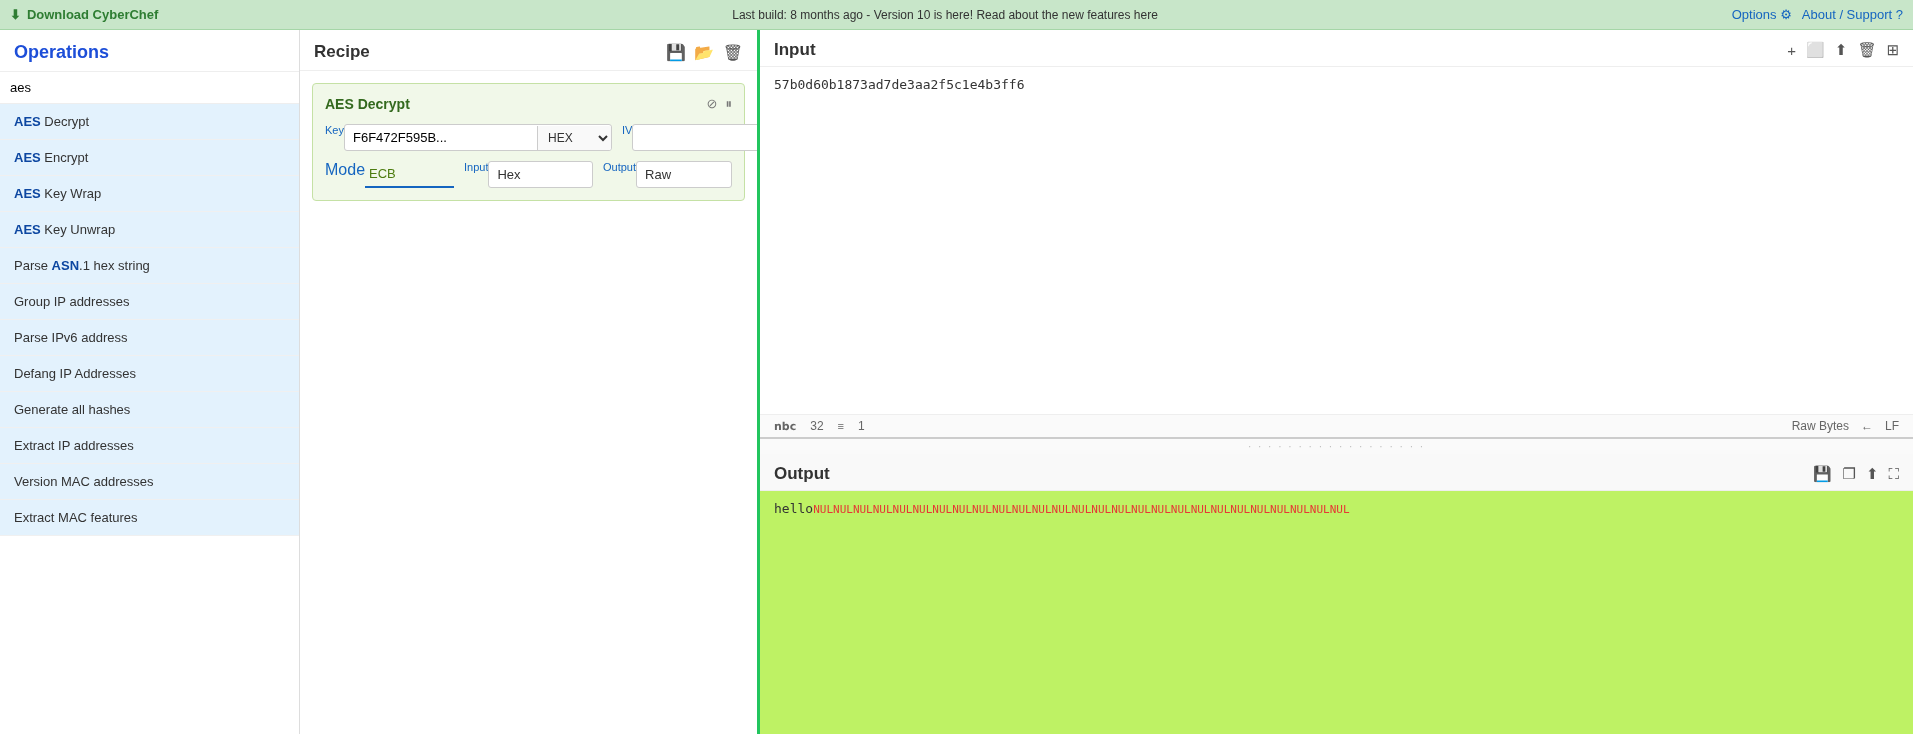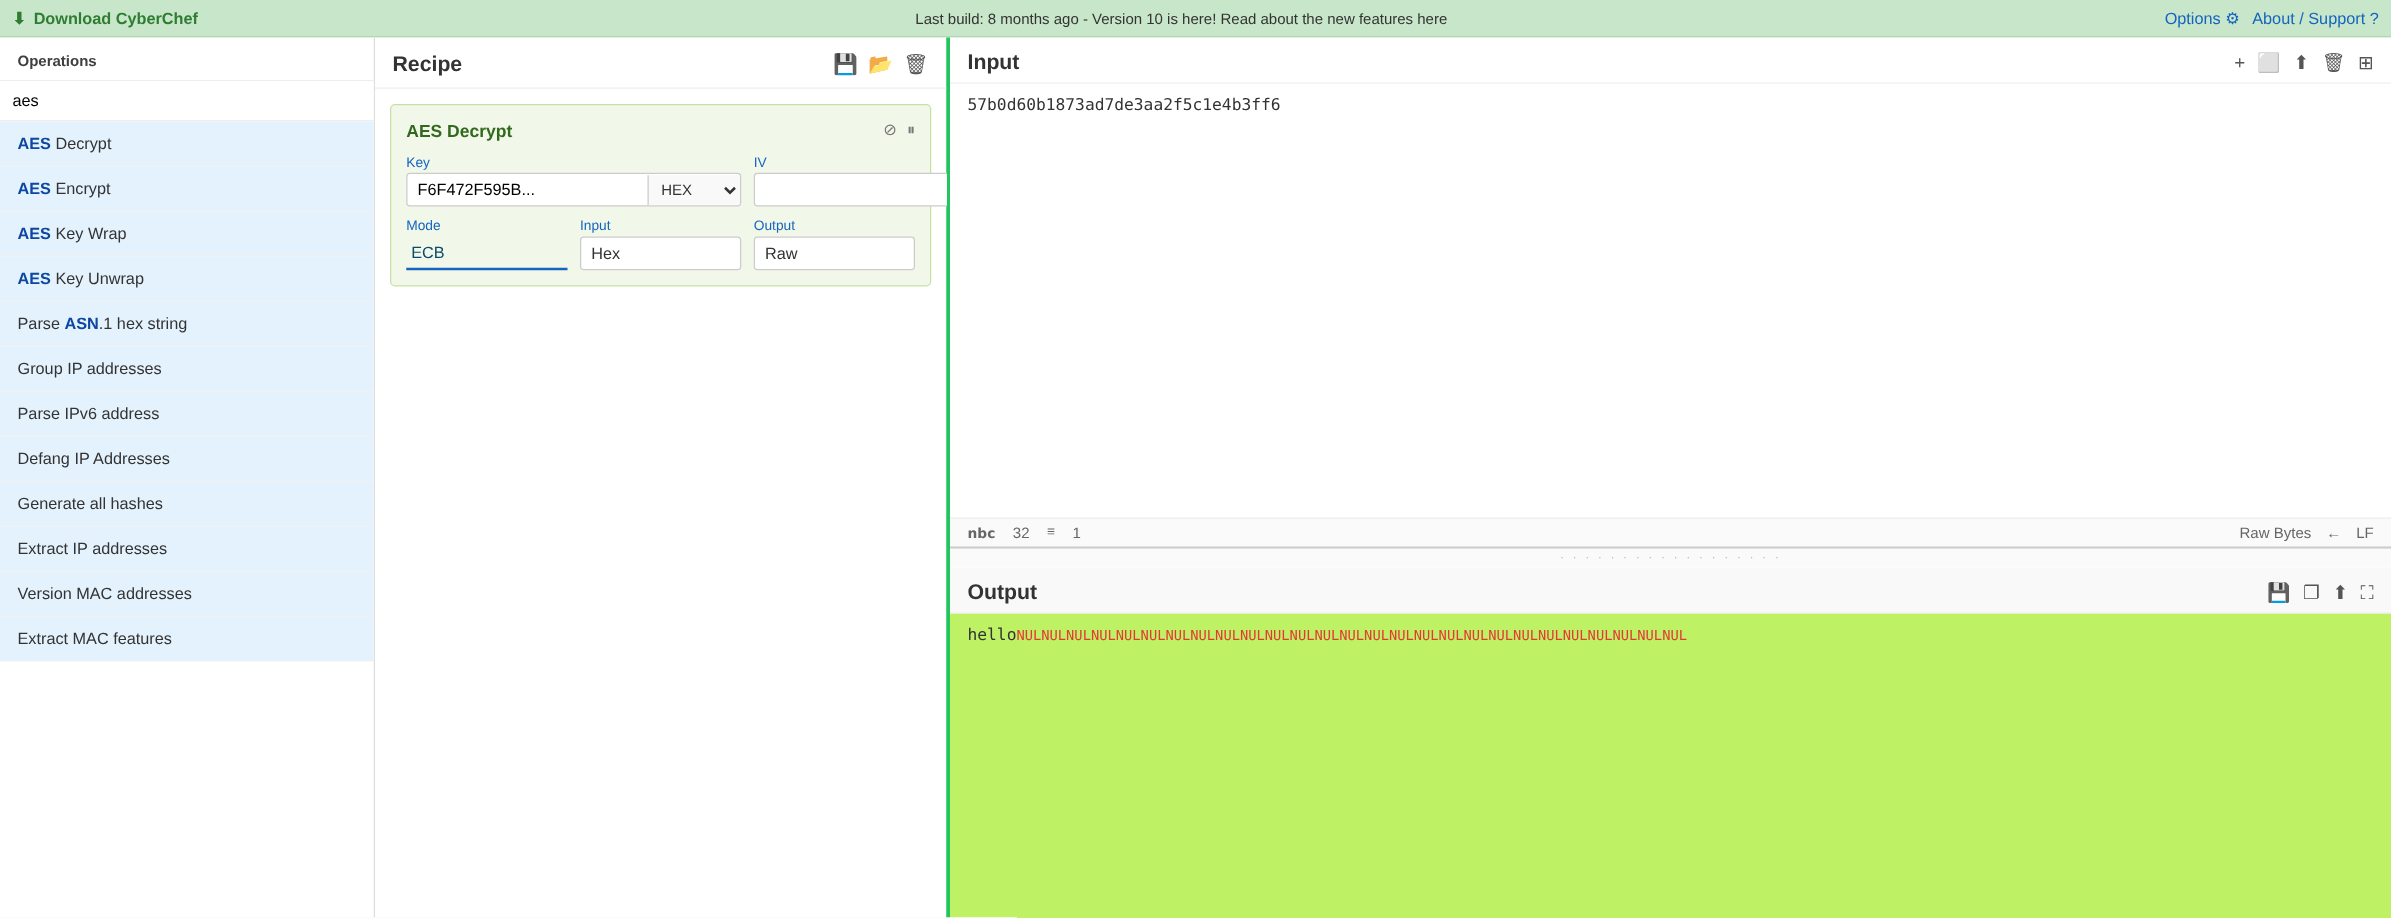--- a/index.html
+++ b/index.html
@@ -17,21 +17,21 @@
 
     
     #main { display: flex; height: calc(734px - 30px); }
 
     
     #operations-panel {
       width: 300px; min-width: 300px; background: #fff; border-right: 1px solid #ddd;
       display: flex; flex-direction: column; overflow: hidden;
     }
     #operations-header {
-      padding: 12px 14px 8px; font-size: 12px; font-weight: 600; color: #404040; border-bottom: 1px solid #eee;
+      padding: 12px 14px 8px; font-size: 18px; font-weight: 600; color: #1d4ed8; border-bottom: 1px solid #eee;
     }
     #operations-search {
       padding: 8px 10px;
       border: none; border-bottom: 1px solid #eee;
       width: 100%; font-size: 13px; outline: none; background: #fff;
     }
     #operations-list { overflow-y: auto; flex: 1; }
     .op-item {
       padding: 10px 14px; cursor: pointer; border-bottom: 1px solid #f0f0f0;
       color: #333; font-size: 13px;
@@ -59,38 +59,38 @@
     }
     .recipe-card-header {
       display: flex; align-items: center; justify-content: space-between; margin-bottom: 12px;
     }
     .recipe-card-title { font-size: 14px; font-weight: 600; color: #33691e; }
     .recipe-card-actions { display: flex; gap: 8px; color: #777; cursor: pointer; }
 
     .recipe-fields { display: flex; flex-direction: column; gap: 10px; }
     .recipe-row { display: flex; gap: 10px; }
 
-    .field-group { display: flex; flex-direction: column; flex: 1; }
+    .field-group { display: flex; flex: 1; }
     .field-label { font-size: 11px; color: #1565c0; margin-bottom: 2px; }
     .field-input-wrap {
       display: flex; align-items: center; border: 1px solid #ccc; border-radius: 3px; background: #fff; overflow: hidden;
     }
     .field-input {
       flex: 1; border: none; outline: none; padding: 5px 8px; font-size: 13px; background: transparent;
     }
     .field-select {
       border: none; border-left: 1px solid #ccc; background: #f9f9f9; padding: 4px 6px; font-size: 12px; cursor: pointer; color: #333; outline: none;
     }
 
     .mode-field { flex: 1; }
     .mode-input {
       border: none; border-bottom: 2px solid #1565c0; background: transparent;
-      padding: 5px 4px; font-size: 13px; outline: none; color: #0c4a6e; width: 100%;
-    }
-    .mode-label { font-size: 11px; color: #1565c0; margin-bottom: 2px; }
+      padding: 5px 4px; font-size: 13px; outline: none; color: #4d7c0f; width: 100%;
+    }
+    .mode-label { font-size: 16px; color: #1565c0; margin-bottom: 2px; }
 
     .small-field { flex: 1; }
     .small-field-input {
       border: 1px solid #ccc; border-radius: 3px; padding: 5px 8px; font-size: 13px; background: #fff; color: #333; width: 100%;
     }
 
     
     #io-panel { flex: 1; display: flex; flex-direction: column; background: #fff; }
 
     

